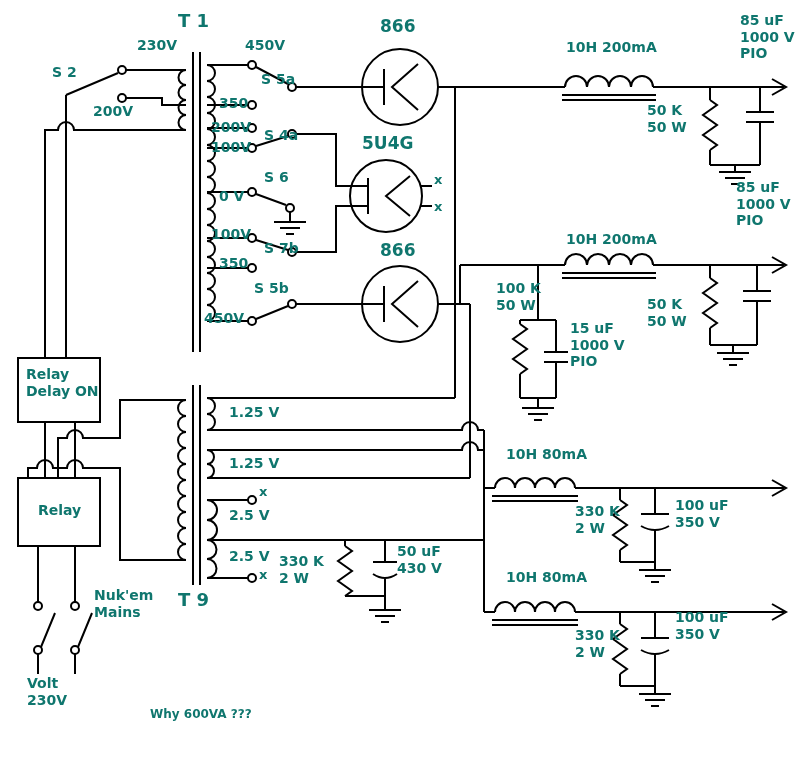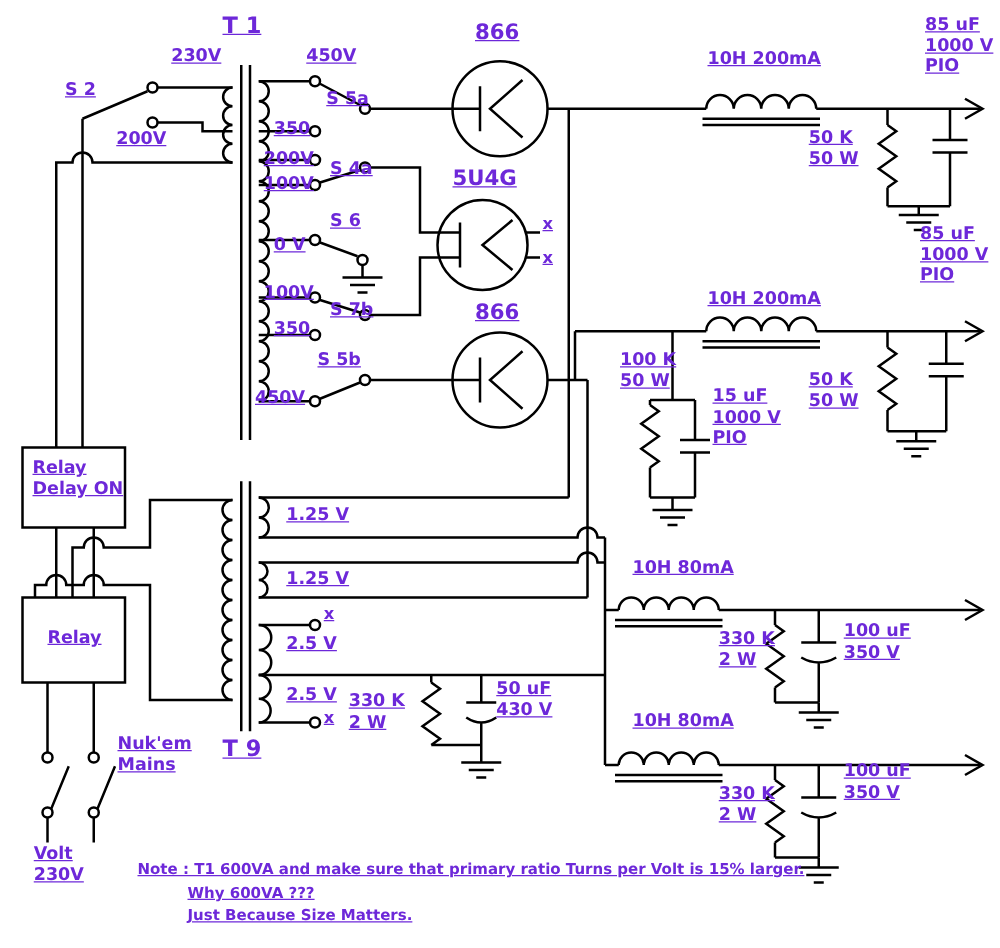--- a/index.html
+++ b/index.html
@@ -1,20 +1,20 @@
 <!DOCTYPE html>
 <html><head>
 <meta charset="utf-8">
 <style>
   html,body{margin:0;padding:0;background:#fff;}
   .stage{position:relative;width:800px;height:758px;background:#ffffff;overflow:hidden;
          font-family:"DejaVu Sans",sans-serif;}
   svg{position:absolute;left:0;top:0;}
   .lbl{position:absolute;font:bold 14px "DejaVu Sans",sans-serif;line-height:1.18;
-       color:#6d28d9;white-space:pre-line;text-decoration:underline;}
+       color:#0f766e;white-space:pre-line;}
   .big{font-size:18px;}
   .tube{font-size:17px;}
   .note{font-size:12px;}
   .xm{font-size:13px;}
 </style>
 </head>
 <body>
 
 <div class="stage">
 
@@ -213,21 +213,21 @@
 <span class="lbl" style="left:264px;top:240px">S 7b</span>
 <span class="lbl" style="left:566px;top:231px">10H 200mA</span>
 <span class="lbl" style="left:219px;top:255px">350</span>
 <span class="lbl tube" style="left:380px;top:240px">866</span>
 <span class="lbl" style="left:254px;top:280px">S 5b</span>
 <span class="lbl" style="left:496px;top:280px">100 K
 50 W</span>
 <span class="lbl" style="left:204px;top:310px">450V</span>
 <span class="lbl" style="left:647px;top:296px">50 K
 50 W</span>
-<span class="lbl" style="left:570px;top:309px">15 uF
+<span class="lbl" style="left:570px;top:320px">15 uF
 1000 V
 PIO</span>
 <span class="lbl" style="left:26px;top:366px">Relay
 Delay ON</span>
 <span class="lbl" style="left:229px;top:404px">1.25 V</span>
 <span class="lbl" style="left:229px;top:455px">1.25 V</span>
 <span class="lbl" style="left:506px;top:446px">10H 80mA</span>
 <span class="lbl" style="left:38px;top:502px">Relay</span>
 <span class="lbl xm" style="left:259px;top:484px">x</span>
 <span class="lbl" style="left:229px;top:507px">2.5 V</span>
@@ -244,17 +244,15 @@
 <span class="lbl" style="left:506px;top:569px">10H 80mA</span>
 <span class="lbl big" style="left:178px;top:589px">T 9</span>
 <span class="lbl" style="left:94px;top:587px">Nuk'em
 Mains</span>
 <span class="lbl" style="left:575px;top:627px">330 K
 2 W</span>
 <span class="lbl" style="left:675px;top:609px">100 uF
 350 V</span>
 <span class="lbl" style="left:27px;top:675px">Volt
 230V</span>
-<span class="lbl note" style="left:110px;top:688px">Note : T1 600VA and make sure that primary ratio Turns per Volt is 15% larger.</span>
 <span class="lbl note" style="left:150px;top:707px">Why 600VA ???</span>
-<span class="lbl note" style="left:150px;top:725px">Just Because Size Matters.</span>
 
 </div>
 
 </body></html>

